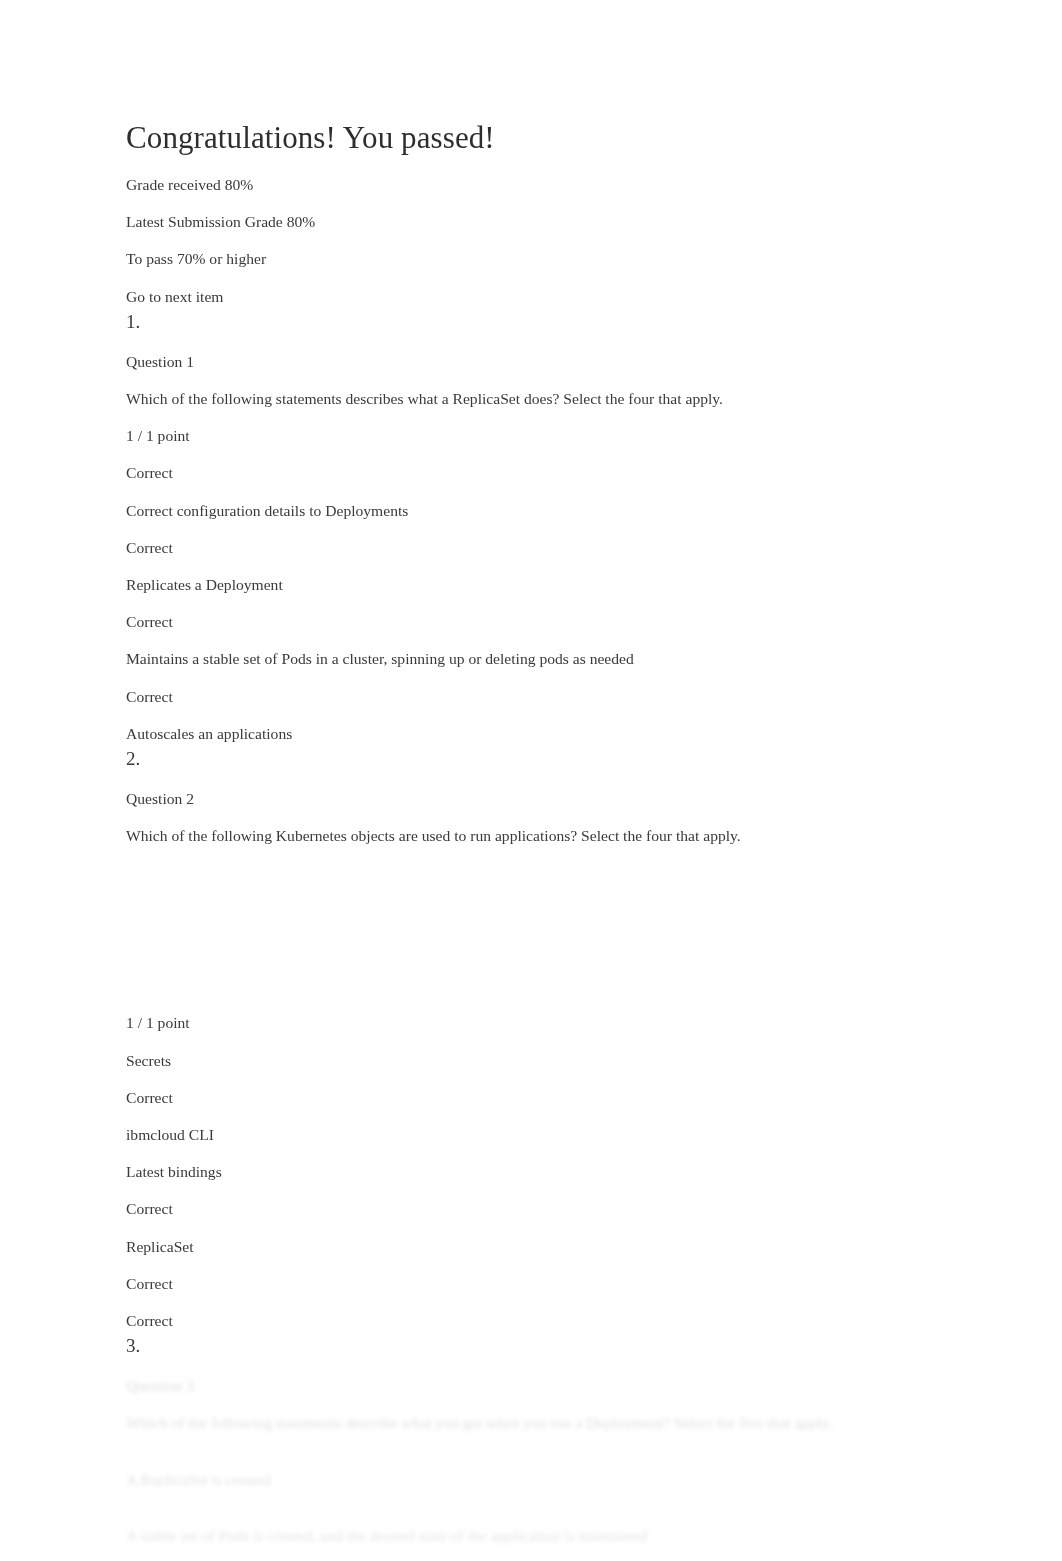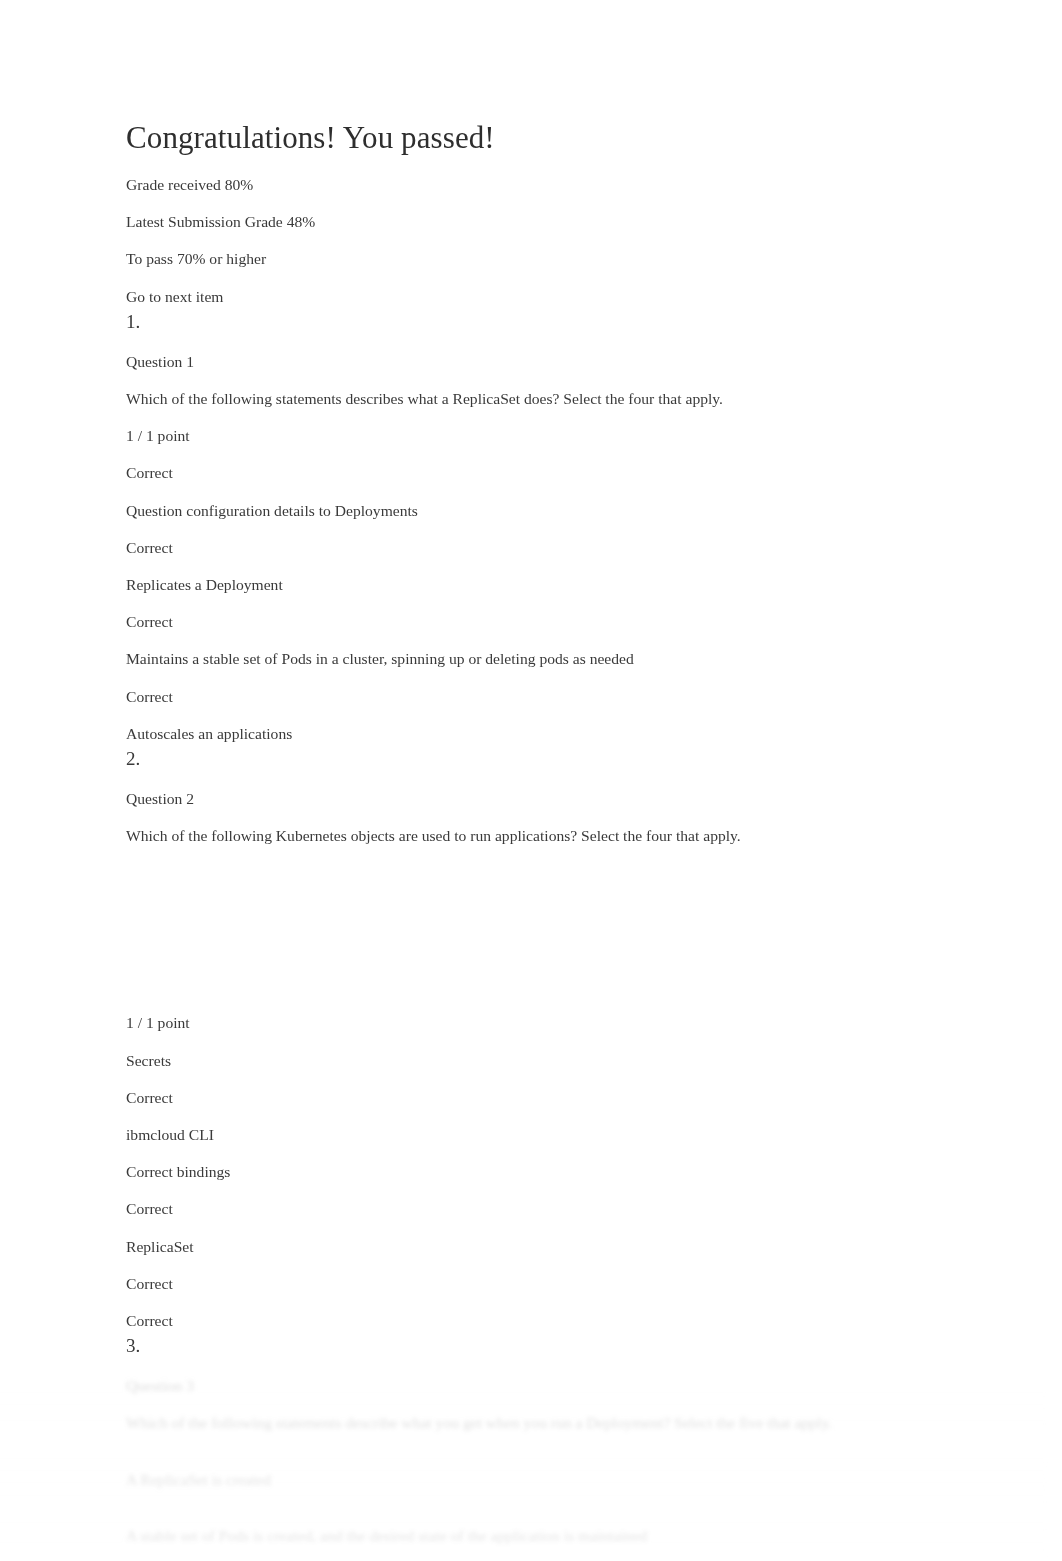--- a/index.html
+++ b/index.html
@@ -91,49 +91,49 @@
 </style>
 </head>
 <body>
 
 <div class="page">
   <div class="content">
 
     <h1 class="doc-title">Congratulations! You passed!</h1>
 
     <div class="line">Grade received 80%</div>
-    <div class="line">Latest Submission Grade 48%</div>
+    <div class="line">Latest Submission Grade 80%</div>
     <div class="line">To pass 70% or higher</div>
     <div class="line">Go to next item</div>
 
     <div class="qnum">1.</div>
     <div class="line">Question 1</div>
     <div class="line">Which of the following statements describes what a ReplicaSet does? Select the four that apply.</div>
     <div class="line">1 / 1 point</div>
 
     <div class="line">Correct</div>
-    <div class="line">Question configuration details to Deployments</div>
+    <div class="line">Correct configuration details to Deployments</div>
     <div class="line">Correct</div>
     <div class="line">Replicates a Deployment</div>
     <div class="line">Correct</div>
     <div class="line">Maintains a stable set of Pods in a cluster, spinning up or deleting pods as needed</div>
     <div class="line">Correct</div>
     <div class="line">Autoscales an applications</div>
 
     <div class="qnum">2.</div>
     <div class="line">Question 2</div>
     <div class="line">Which of the following Kubernetes objects are used to run applications? Select the four that apply.</div>
 
     <div class="blank-gap"></div>
 
     <div class="line">1 / 1 point</div>
     <div class="line">Secrets</div>
     <div class="line">Correct</div>
     <div class="line">ibmcloud CLI</div>
-    <div class="line">Correct bindings</div>
+    <div class="line">Latest bindings</div>
     <div class="line">Correct</div>
     <div class="line">ReplicaSet</div>
     <div class="line">Correct</div>
     <div class="line">Correct</div>
 
     <div class="qnum">3.</div>
 
     <div class="faded-region">
 
       <div class="line">Question 3</div>

